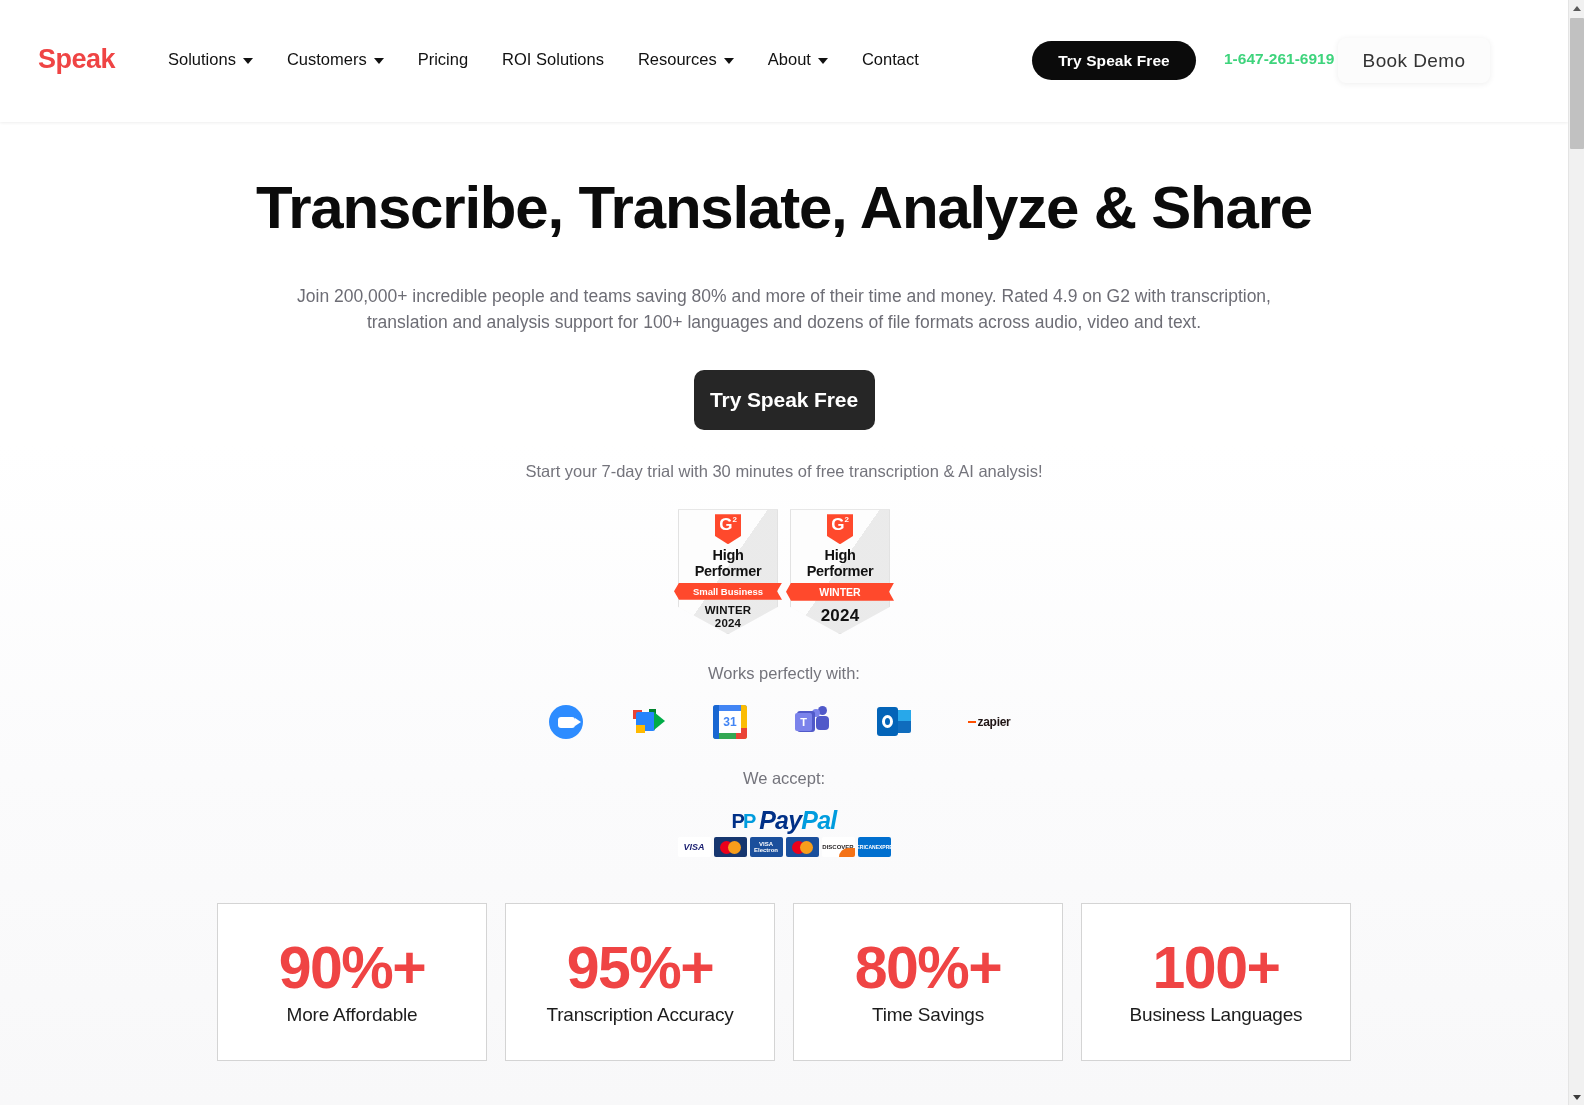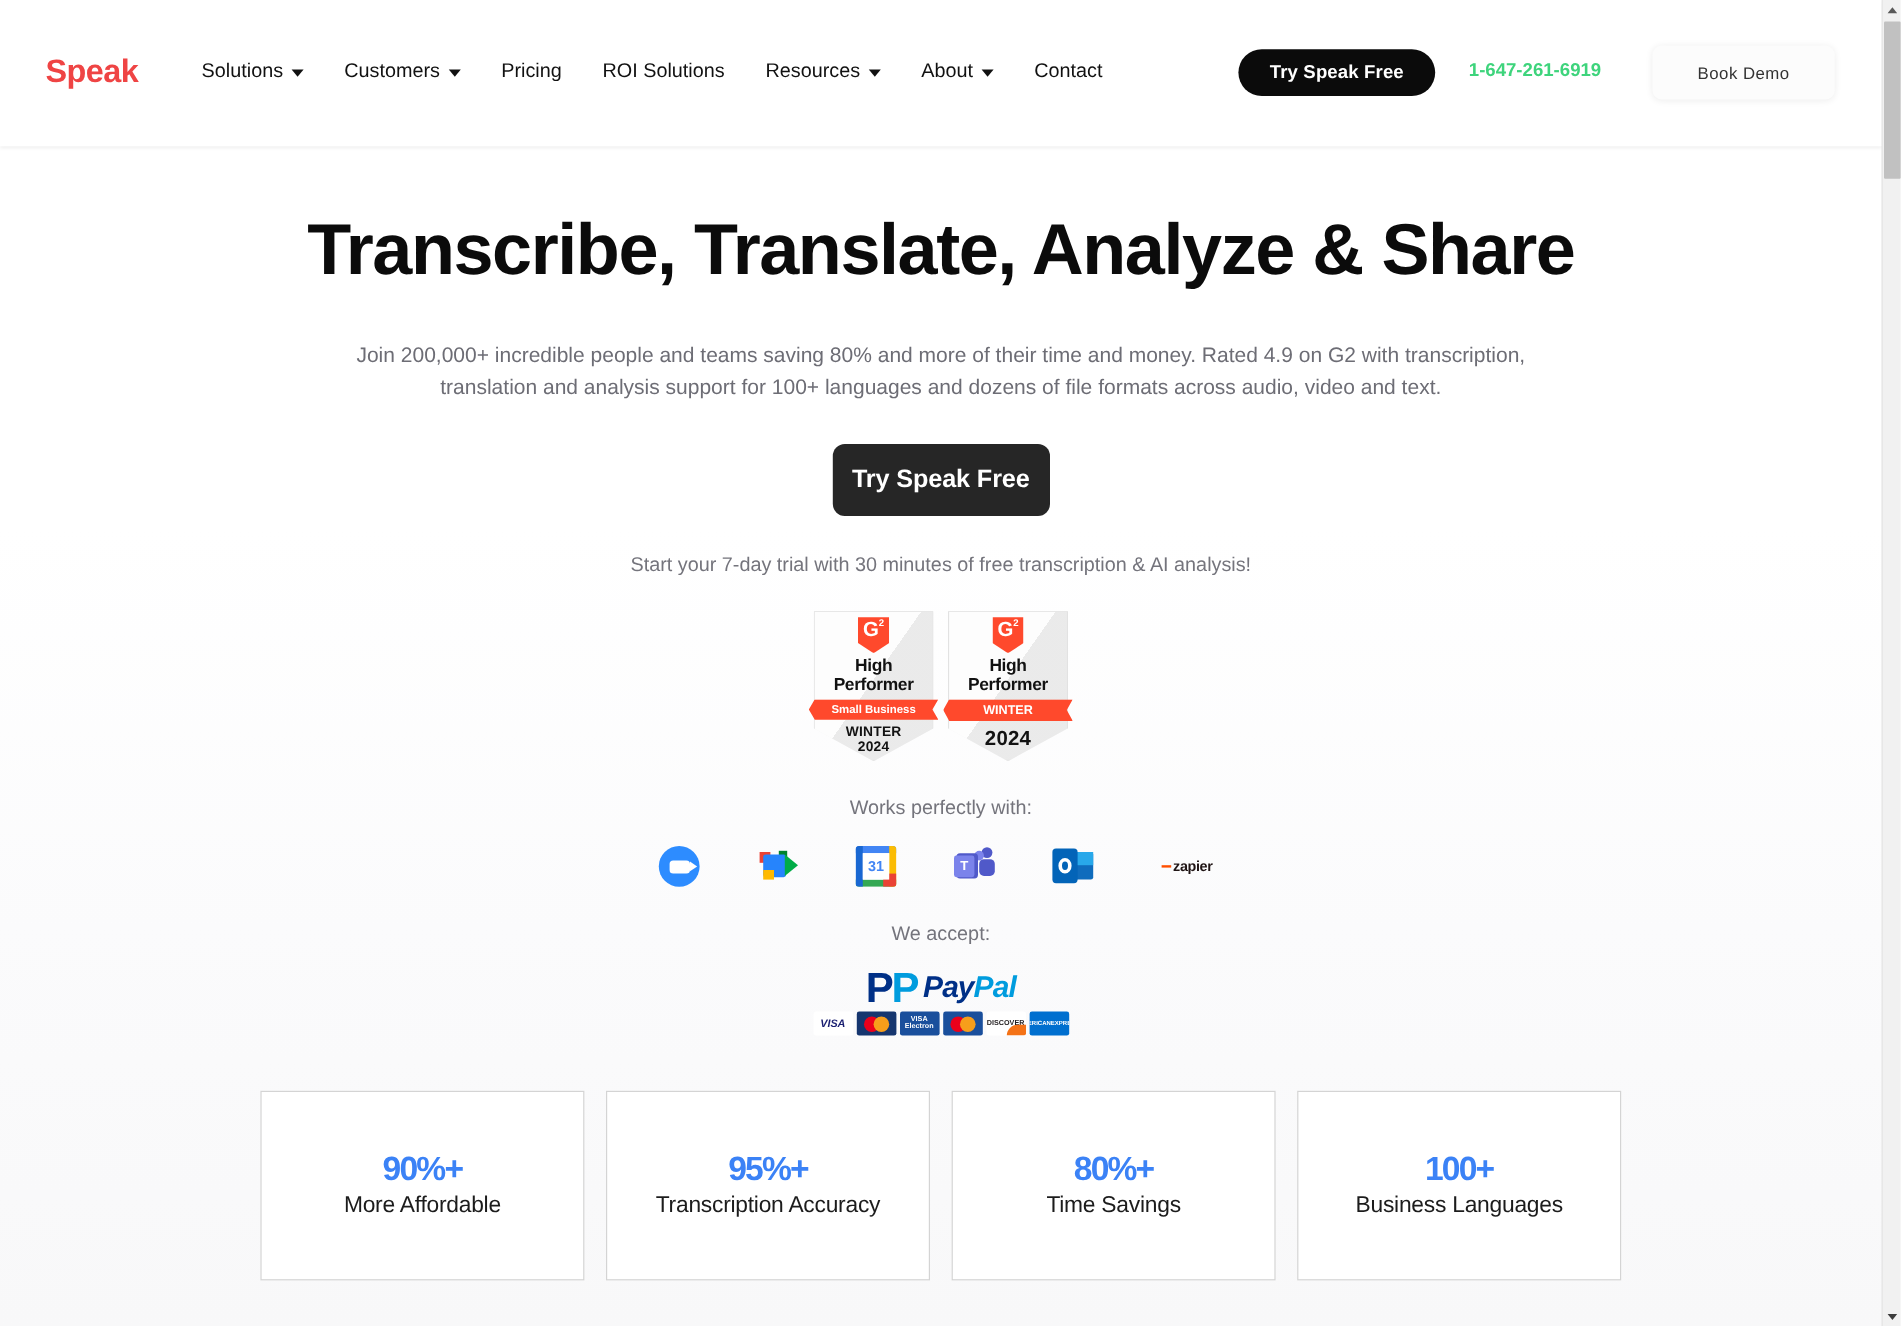--- a/index.html
+++ b/index.html
@@ -97,30 +97,30 @@
     left: 1224px;
     top: 50px;
     font-size: 15.5px;
     font-weight: 700;
     color: #3ed47c;
     cursor: pointer;
     white-space: nowrap;
   }
   .book-demo {
     position: absolute;
-    left: 1377px;
+    left: 1338px;
     top: 38px;
     width: 152px;
     height: 45px;
     background: #fcfcfc;
     border-radius: 8px;
     display: flex;
     align-items: center;
     justify-content: center;
-    font-size: 14px;
+    font-size: 19px;
     color: #333333;
     letter-spacing: 0.4px;
     box-shadow: 0 1px 6px rgba(0,0,0,0.07);
     cursor: pointer;
   }
 
   
   .hero { position: relative; width: 1568px; }
   .hero-title {
     margin-top: 54px;
@@ -329,21 +329,21 @@
   .pay-wrap {
     margin-top: 18px;
     display: flex;
     flex-direction: column;
     align-items: center;
   }
   .paypal {
     display: flex; align-items: center; gap: 5px;
   }
   .paypal .pp-mark {
-    font-size: 35px; font-weight: 700; color: #009cde;
+    font-size: 20px; font-weight: 700; color: #009cde;
     position: relative; line-height: 1; letter-spacing: -2px;
   }
   .paypal .pp-mark .b1 { color: #003087; }
   .paypal .pp-text { font-size: 25px; font-weight: 700; font-style: italic; letter-spacing: -0.8px; }
   .paypal .pp-text .p1 { color: #003087; }
   .paypal .pp-text .p2 { color: #009cde; }
   .cards {
     margin-top: 2px;
     display: flex; align-items: center; gap: 3px;
   }
@@ -378,23 +378,23 @@
     height: 158px;
     border: 1px solid #d4d4d4;
     background: #ffffff;
     display: flex;
     flex-direction: column;
     align-items: center;
     justify-content: center;
     gap: 6px;
   }
   .stat-value {
-    font-size: 28px;
-    font-weight: 700;
-    color: #3b82f6;
+    font-size: 59px;
+    font-weight: 700;
+    color: #ef4444;
     letter-spacing: -1.5px;
     line-height: 1;
   }
   .stat-label {
     font-size: 19px;
     color: #1c1c1c;
     letter-spacing: -0.2px;
   }
 
   

